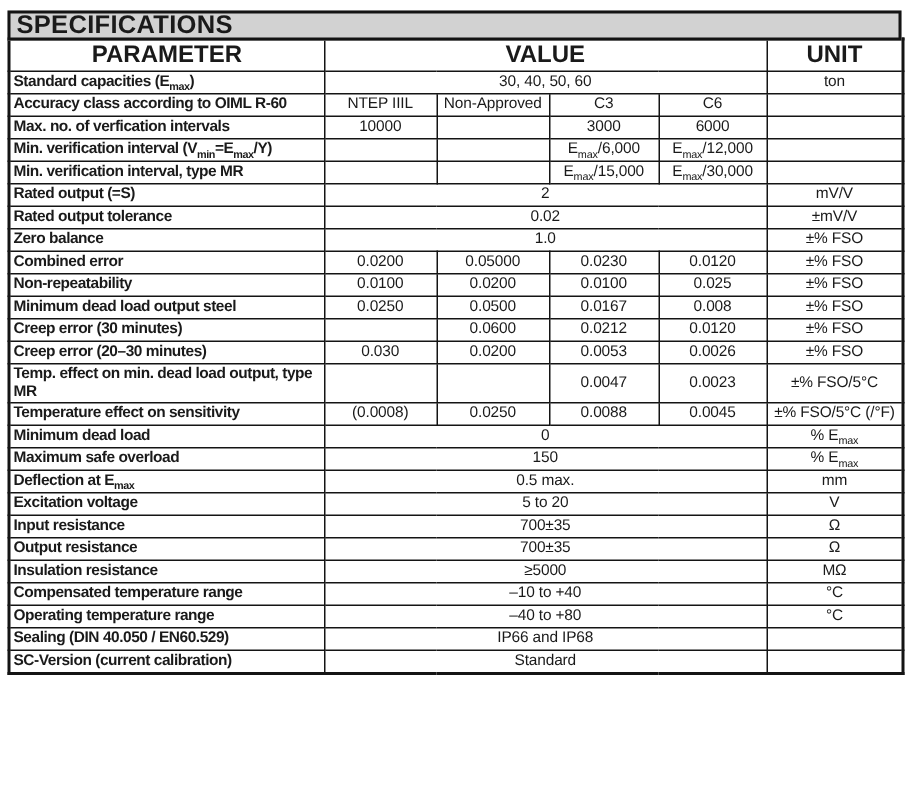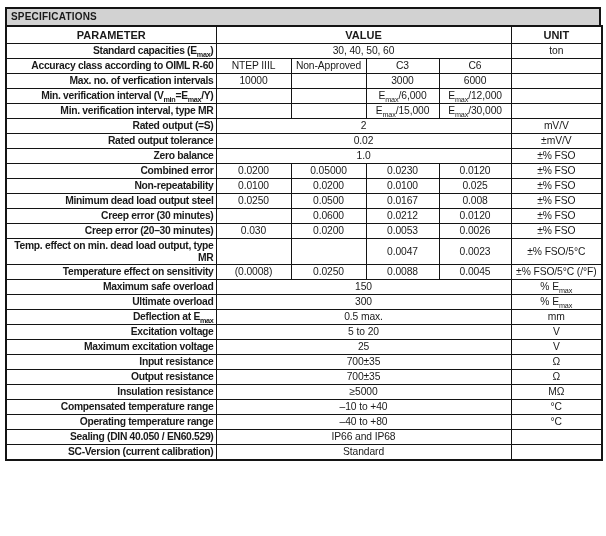--- a/index.html
+++ b/index.html
@@ -11,21 +11,21 @@
     color: #1a1a1a;
   }
   .sheet { padding: 7px 5px 0 5px; }
 
   .title-bar {
     box-sizing: border-box;
     width: 596px;
     border: 2px solid #141414;
     background: #d2d2d2;
     font-weight: bold;
-    font-size: 10px;
+    font-size: 17px;
     line-height: 13px;
     padding: 1px 4px 2px 4px;
     letter-spacing: 0.2px;
     position: relative;
     z-index: 2;
   }
 
   table.spec {
     border-collapse: collapse;
     table-layout: fixed;
@@ -34,34 +34,34 @@
     position: relative;
     z-index: 1;
   }
   table.spec { border: 2px solid #141414; }
   table.spec th, table.spec td {
     border: 1px solid #141414;
     vertical-align: middle;
     overflow: hidden;
   }
   table.spec th {
-    font-size: 11px;
+    font-size: 16px;
     font-weight: bold;
     height: 14px;
     padding: 1px 2px;
     text-align: center;
   }
   table.spec td {
     font-size: 10.3px;
     height: 12px;
     line-height: 11.5px;
     padding: 1px 2px;
   }
   td.param {
-    text-align: right;
+    text-align: left;
     font-weight: bold;
     padding-left: 3px;
     letter-spacing: -0.3px;
   }
   td.val, td.unit { text-align: center; letter-spacing: -0.1px; }
   sub { font-size: 0.7em; line-height: 0; }
 </style>
 </head>
 <body>
 
@@ -188,45 +188,40 @@
         </tr>
         <tr>
           <td class="param">Temperature effect on sensitivity</td>
           <td class="val">(0.0008)</td>
           <td class="val">0.0250</td>
           <td class="val">0.0088</td>
           <td class="val">0.0045</td>
           <td class="unit">±% FSO/5°C (/°F)</td>
         </tr>
         <tr>
+          <td class="param">Minimum dead load</td>
+          <td class="val" colspan="4">0</td>
+          <td class="unit">% E<sub>max</sub></td>
+        </tr>
+        <tr>
           <td class="param">Maximum safe overload</td>
           <td class="val" colspan="4">150</td>
           <td class="unit">% E<sub>max</sub></td>
         </tr>
         <tr>
-          <td class="param">Ultimate overload</td>
-          <td class="val" colspan="4">300</td>
-          <td class="unit">% E<sub>max</sub></td>
-        </tr>
-        <tr>
           <td class="param">Deflection at E<sub>max</sub></td>
           <td class="val" colspan="4">0.5 max.</td>
           <td class="unit">mm</td>
         </tr>
         <tr>
           <td class="param">Excitation voltage</td>
           <td class="val" colspan="4">5 to 20</td>
           <td class="unit">V</td>
         </tr>
         <tr>
-          <td class="param">Maximum excitation voltage</td>
-          <td class="val" colspan="4">25</td>
-          <td class="unit">V</td>
-        </tr>
-        <tr>
           <td class="param">Input resistance</td>
           <td class="val" colspan="4">700±35</td>
           <td class="unit">Ω</td>
         </tr>
         <tr>
           <td class="param">Output resistance</td>
           <td class="val" colspan="4">700±35</td>
           <td class="unit">Ω</td>
         </tr>
         <tr>

